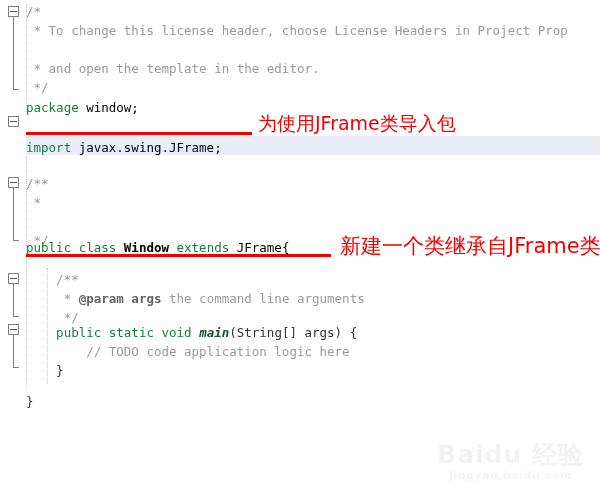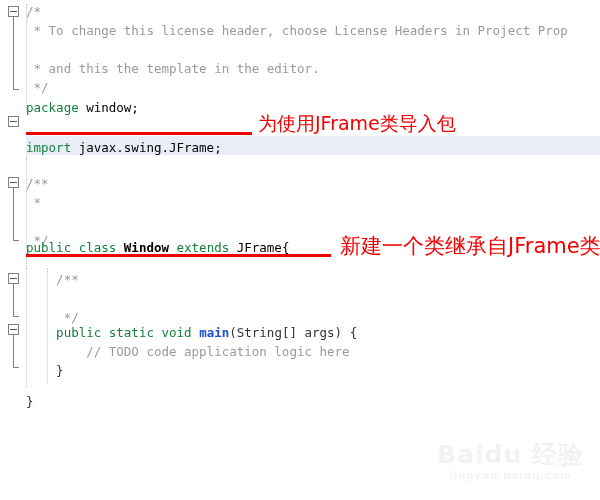--- a/index.html
+++ b/index.html
@@ -72,21 +72,21 @@
     font-size: 12.5px;
     line-height: 19px;
     height: 19px;
     color: #000000;
   }
   .tok-kw       { color: #15803d; }
   .tok-ident    { color: #000000; }
   .tok-comment  { color: #9a9a9a; }
   .tok-cmt-tag  { color: #636363; font-weight: bold; }
   .tok-cls      { color: #000000; font-weight: bold; }
-  .tok-main     { color: #1d4ed8; font-weight: bold; }
+  .tok-main     { color: #14532d; font-weight: bold; font-style: italic; }
   .tok-plain    { color: #333333; }
 
   
   .red-underline {
     position: absolute;
     height: 3px;
     background: #f20000;
   }
 
   
@@ -156,39 +156,40 @@
   <div class="indent-guide" style="left:26px; top:268px; height:120px;"></div>
   <div class="indent-guide" style="left:47px; top:268px; height:116px;"></div>
 
   <div class="caret-line" style="left:26px; top:136px; width:574px; height:19px;"></div>
 
   <div class="code-line" style="top:2px; left:26px;"><span class="tok-comment">/*</span></div>
 
   <div class="code-line" style="top:21px; left:26px;"><span class="tok-comment"> * To change this license header, choose License Headers in Project Prop</span></div>
 
 
-  <div class="code-line" style="top:59px; left:26px;"><span class="tok-comment"> * and this the template in the editor.</span></div>
+  <div class="code-line" style="top:59px; left:26px;"><span class="tok-comment"> * and open the template in the editor.</span></div>
 
   <div class="code-line" style="top:78px; left:26px;"><span class="tok-comment"> */</span></div>
 
   <div class="code-line" style="top:98px; left:26px;"><span class="tok-kw">package</span><span class="tok-ident"> window;</span></div>
 
   <div class="code-line" style="top:117px; left:26px;margin-top:21px;"><span class="tok-kw">import</span><span class="tok-ident"> javax.swing.JFrame;</span></div>
 
   <div class="code-line" style="top:174px; left:26px;"><span class="tok-comment">/**</span></div>
 
   <div class="code-line" style="top:193px; left:26px;"><span class="tok-comment"> *</span></div>
 
 
   <div class="code-line" style="top:231px; left:26px;"><span class="tok-comment"> */</span></div>
 
   <div class="code-line" style="top:238px; left:26px;"><span class="tok-kw">public</span><span class="tok-kw"> class </span><span class="tok-cls">Window</span><span class="tok-kw"> extends </span><span class="tok-ident">JFrame{</span></div>
 
   <div class="code-line" style="top:270px; left:26px;"><span class="tok-comment">    /**</span></div>
 
+  <div class="code-line" style="top:289px; left:26px;"><span class="tok-comment">     * </span><span class="tok-cmt-tag">@param args</span><span class="tok-comment"> the command line arguments</span></div>
 
   <div class="code-line" style="top:308px; left:26px;"><span class="tok-comment">     */</span></div>
 
   <div class="code-line" style="top:323px; left:26px;"><span class="tok-kw">    public</span><span class="tok-kw"> static </span><span class="tok-kw">void </span><span class="tok-main">main</span><span class="tok-plain">(String[] args) {</span></div>
 
   <div class="code-line" style="top:342px; left:26px;"><span class="tok-comment">        // TODO code application logic here</span></div>
 
   <div class="code-line" style="top:361px; left:26px;"><span class="tok-plain">    }</span></div>
 
   <div class="code-line" style="top:392px; left:26px;"><span class="tok-plain">}</span></div>

